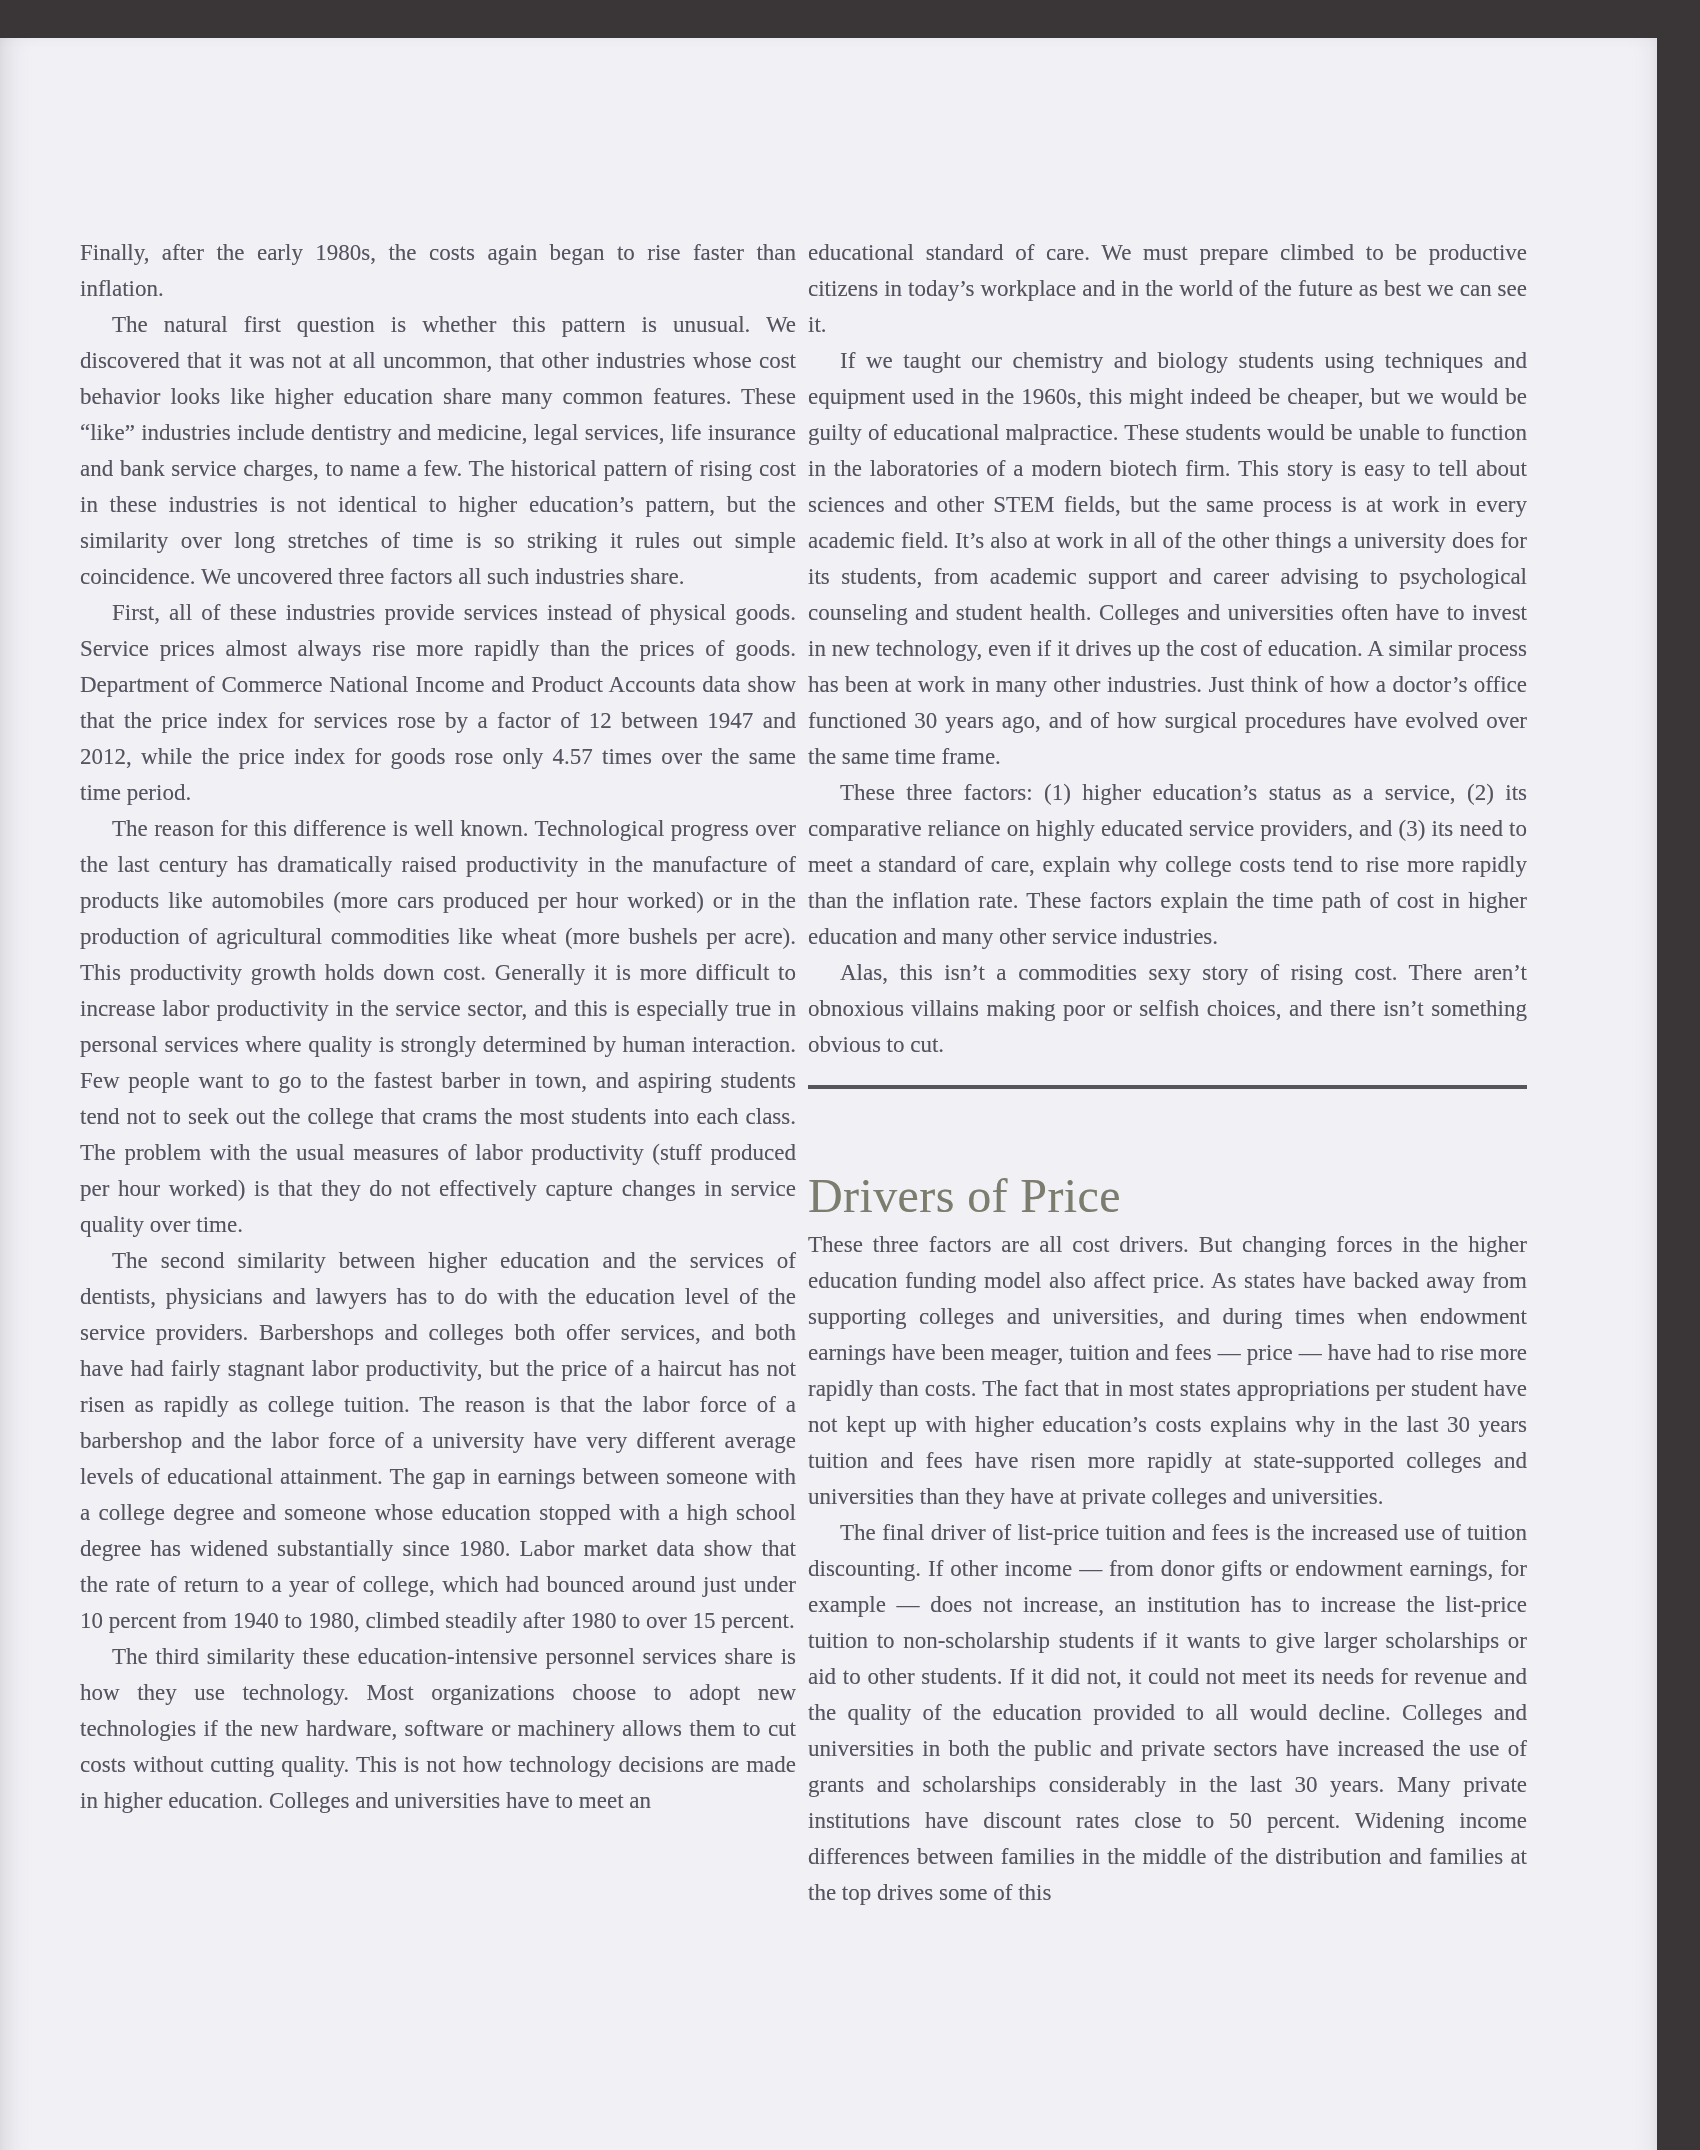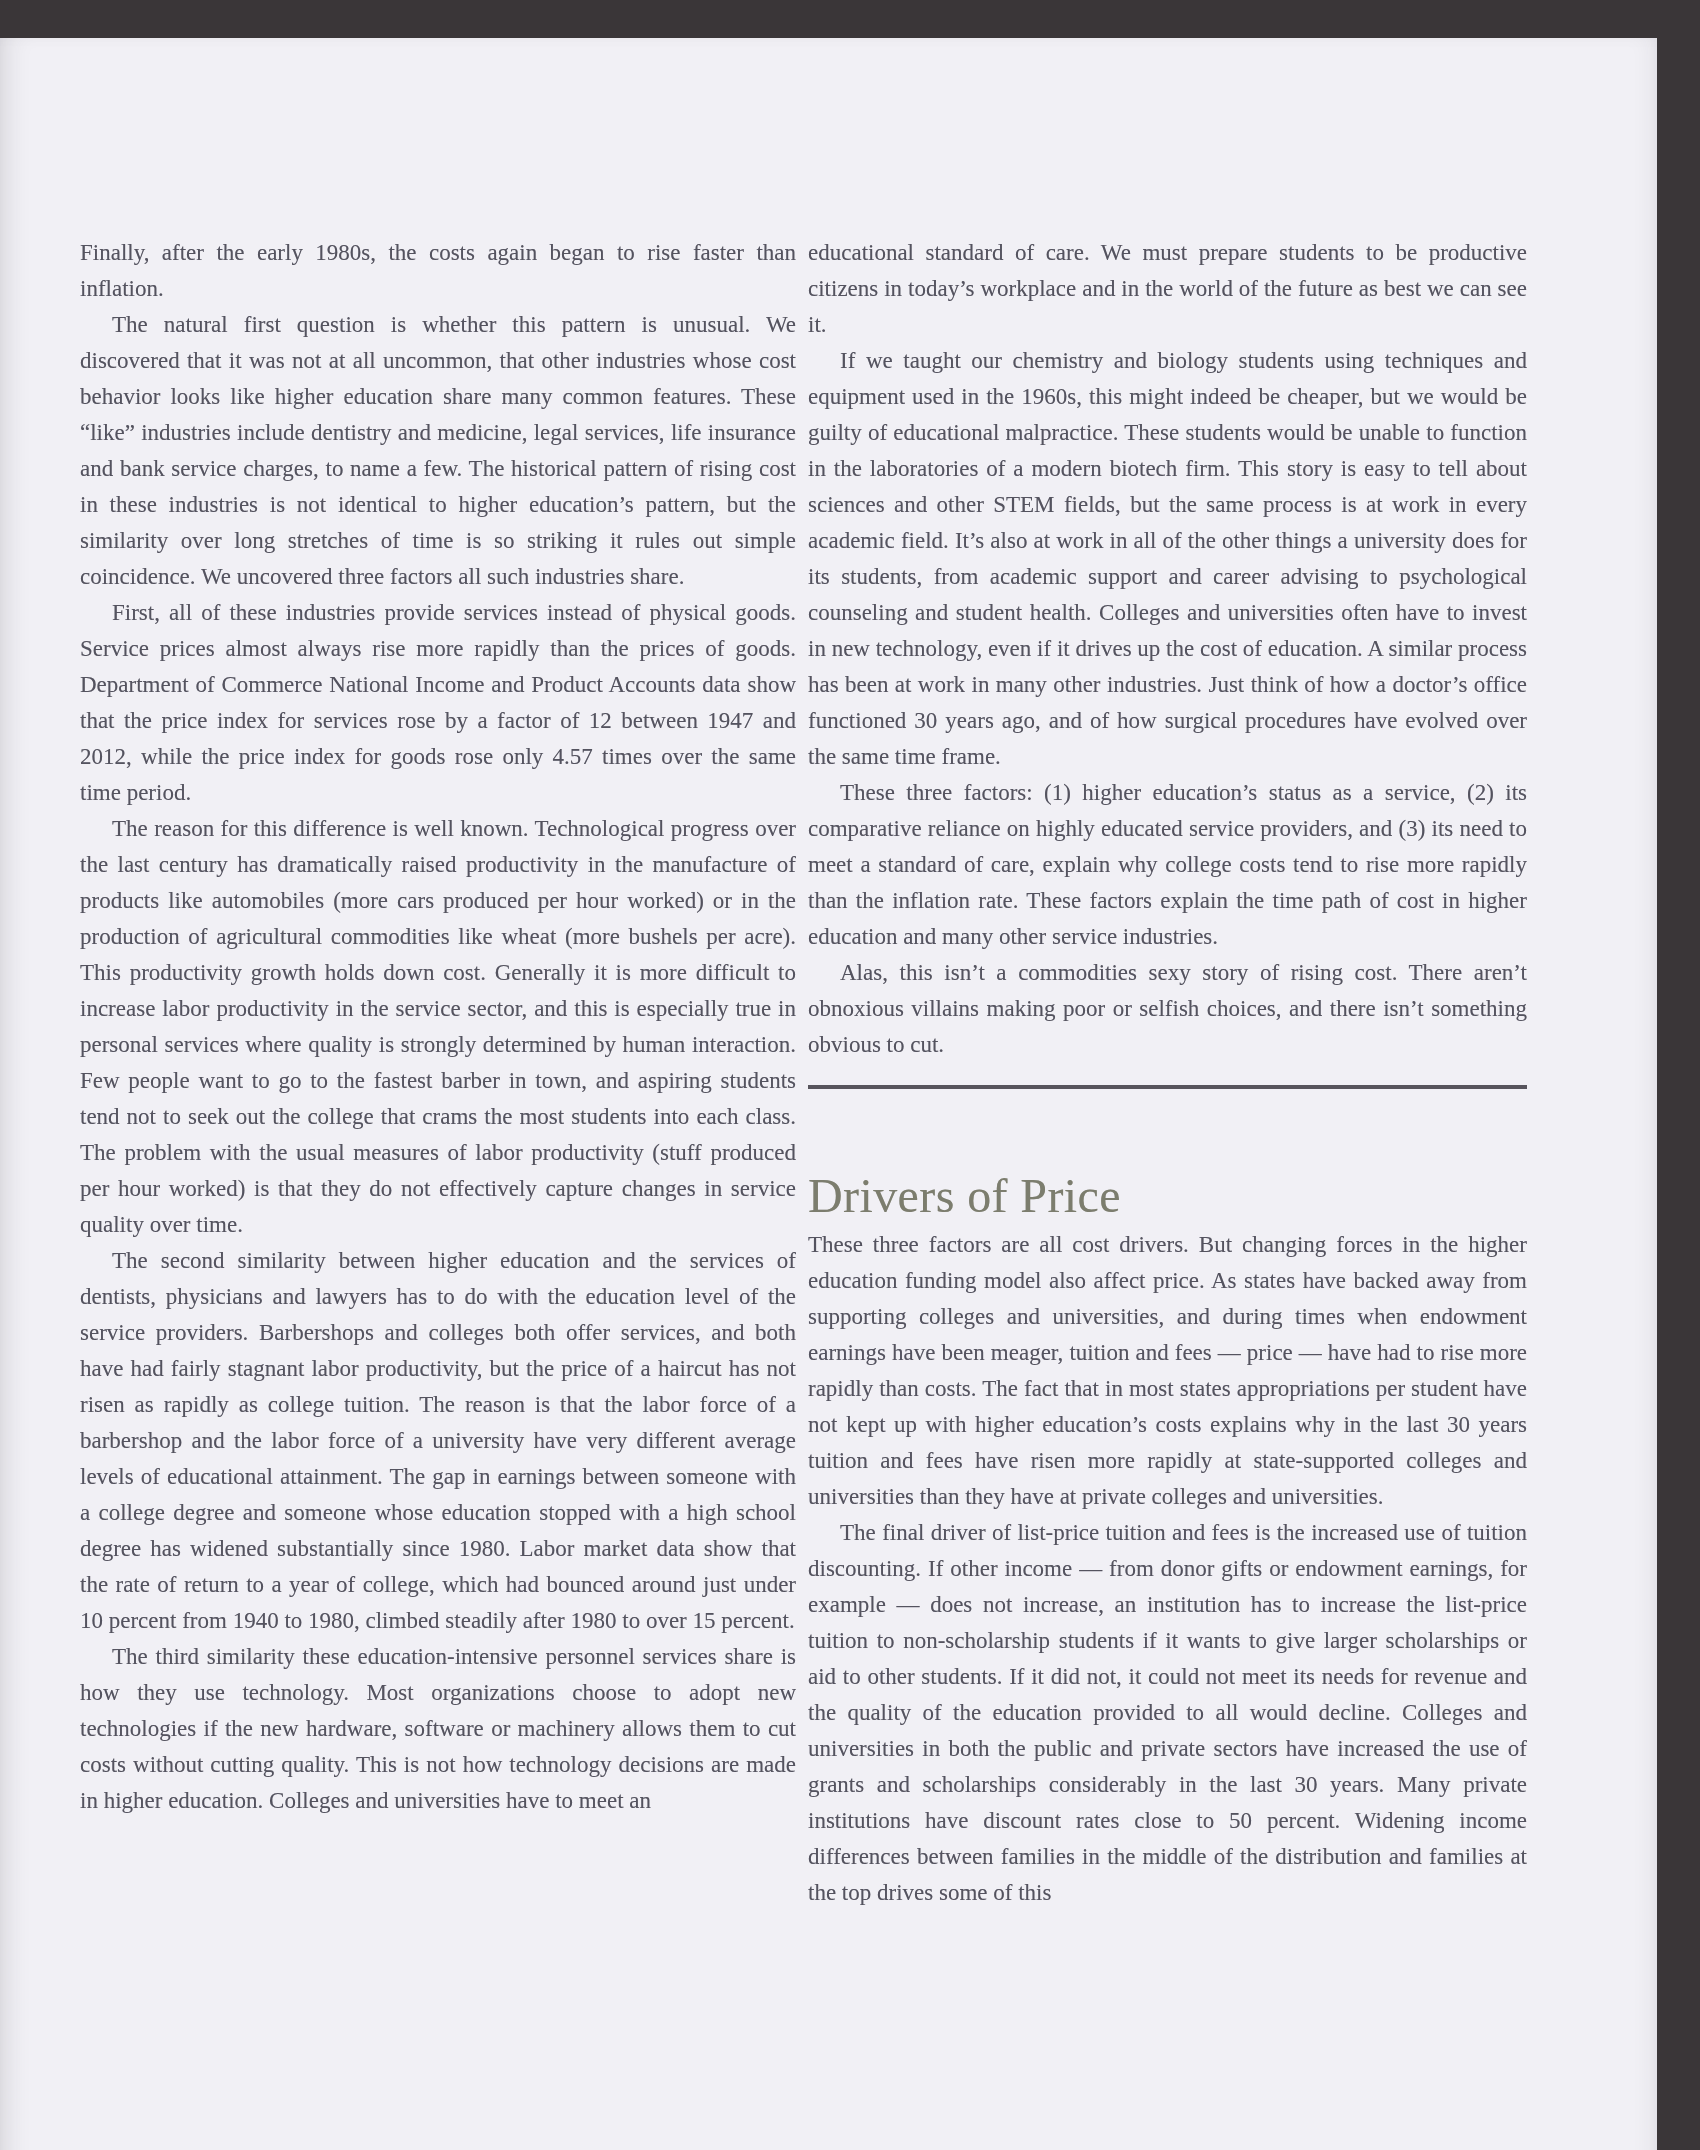--- a/index.html
+++ b/index.html
@@ -66,21 +66,21 @@
     <div id="left-column" class="column">
       <p>Finally, after the early 1980s, the costs again began to rise faster than inflation.</p>
       <p class="indent">The natural first question is whether this pattern is unusual. We discovered that it was not at all uncommon, that other industries whose cost behavior looks like higher education share many common features. These “like” industries include dentistry and medicine, legal services, life insurance and bank service charges, to name a few. The historical pattern of rising cost in these industries is not identical to higher education’s pattern, but the similarity over long stretches of time is so striking it rules out simple coincidence. We uncovered three factors all such industries share.</p>
       <p class="indent">First, all of these industries provide services instead of physical goods. Service prices almost always rise more rapidly than the prices of goods. Department of Commerce National Income and Product Accounts data show that the price index for services rose by a factor of 12 between 1947 and 2012, while the price index for goods rose only 4.57 times over the same time period.</p>
       <p class="indent">The reason for this difference is well known. Technological progress over the last century has dramatically raised productivity in the manufacture of products like automobiles (more cars produced per hour worked) or in the production of agricultural commodities like wheat (more bushels per acre). This productivity growth holds down cost. Generally it is more difficult to increase labor productivity in the service sector, and this is especially true in personal services where quality is strongly determined by human interaction. Few people want to go to the fastest barber in town, and aspiring students tend not to seek out the college that crams the most students into each class. The problem with the usual measures of labor productivity (stuff produced per hour worked) is that they do not effectively capture changes in service quality over time.</p>
       <p class="indent">The second similarity between higher education and the services of dentists, physicians and lawyers has to do with the education level of the service providers. Barbershops and colleges both offer services, and both have had fairly stagnant labor productivity, but the price of a haircut has not risen as rapidly as college tuition. The reason is that the labor force of a barbershop and the labor force of a university have very different average levels of educational attainment. The gap in earnings between someone with a college degree and someone whose education stopped with a high school degree has widened substantially since 1980. Labor market data show that the rate of return to a year of college, which had bounced around just under 10 percent from 1940 to 1980, climbed steadily after 1980 to over 15 percent.</p>
       <p class="indent">The third similarity these education-intensive personnel services share is how they use technology. Most organizations choose to adopt new technologies if the new hardware, software or machinery allows them to cut costs without cutting quality. This is not how technology decisions are made in higher education. Colleges and universities have to meet an</p>
     </div>
 
     <div id="right-column" class="column">
-      <p>educational standard of care. We must prepare students to be productive citizens in today’s workplace and in the world of the future as best we can see it.</p>
+      <p>educational standard of care. We must prepare climbed to be productive citizens in today’s workplace and in the world of the future as best we can see it.</p>
       <p class="indent">If we taught our chemistry and biology students using techniques and equipment used in the 1960s, this might indeed be cheaper, but we would be guilty of educational malpractice. These students would be unable to function in the laboratories of a modern biotech firm. This story is easy to tell about sciences and other STEM fields, but the same process is at work in every academic field. It’s also at work in all of the other things a university does for its students, from academic support and career advising to psychological counseling and student health. Colleges and universities often have to invest in new technology, even if it drives up the cost of education. A similar process has been at work in many other industries. Just think of how a doctor’s office functioned 30 years ago, and of how surgical procedures have evolved over the same time frame.</p>
       <p class="indent">These three factors: (1) higher education’s status as a service, (2) its comparative reliance on highly educated service providers, and (3) its need to meet a standard of care, explain why college costs tend to rise more rapidly than the inflation rate. These factors explain the time path of cost in higher education and many other service industries.</p>
       <p class="indent">Alas, this isn’t a commodities sexy story of rising cost. There aren’t obnoxious villains making poor or selfish choices, and there isn’t something obvious to cut.</p>
 
       <div class="divider"></div>
 
       <h2 class="section-heading">Drivers of Price</h2>
 
       <p>These three factors are all cost drivers. But changing forces in the higher education funding model also affect price. As states have backed away from supporting colleges and universities, and during times when endowment earnings have been meager, tuition and fees — price — have had to rise more rapidly than costs. The fact that in most states appropriations per student have not kept up with higher education’s costs explains why in the last 30 years tuition and fees have risen more rapidly at state-supported colleges and universities than they have at private colleges and universities.</p>
       <p class="indent">The final driver of list-price tuition and fees is the increased use of tuition discounting. If other income — from donor gifts or endowment earnings, for example — does not increase, an institution has to increase the list-price tuition to non-scholarship students if it wants to give larger scholarships or aid to other students. If it did not, it could not meet its needs for revenue and the quality of the education provided to all would decline. Colleges and universities in both the public and private sectors have increased the use of grants and scholarships considerably in the last 30 years. Many private institutions have discount rates close to 50 percent. Widening income differences between families in the middle of the distribution and families at the top drives some of this</p>

